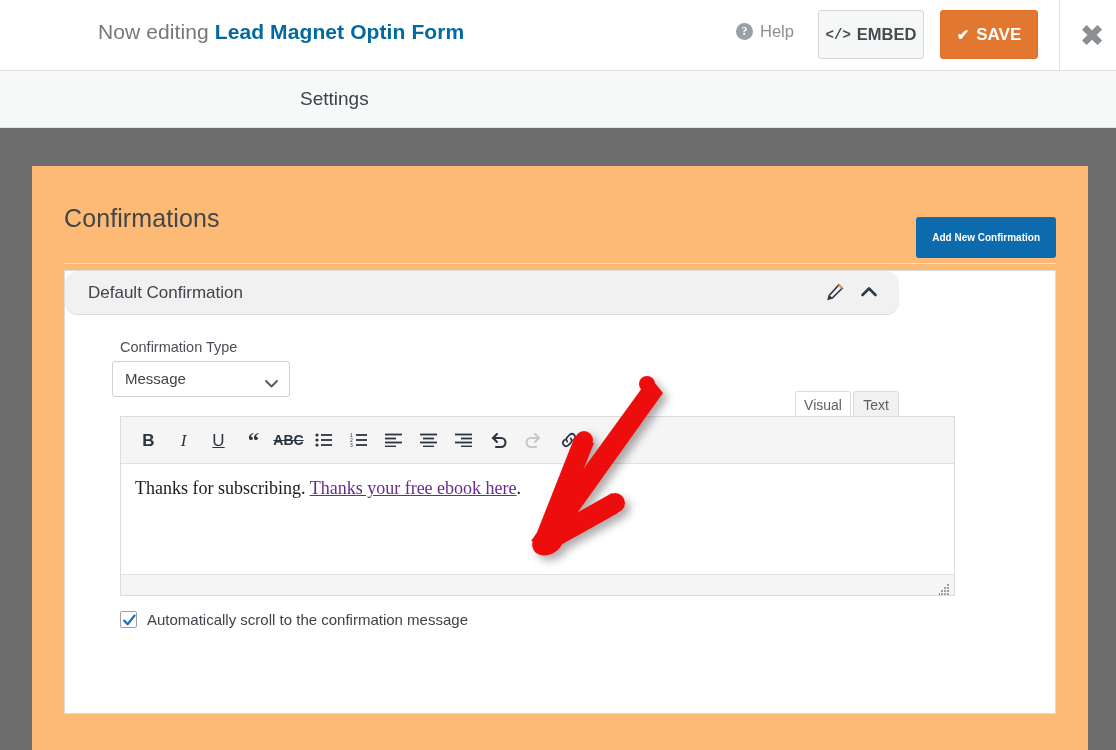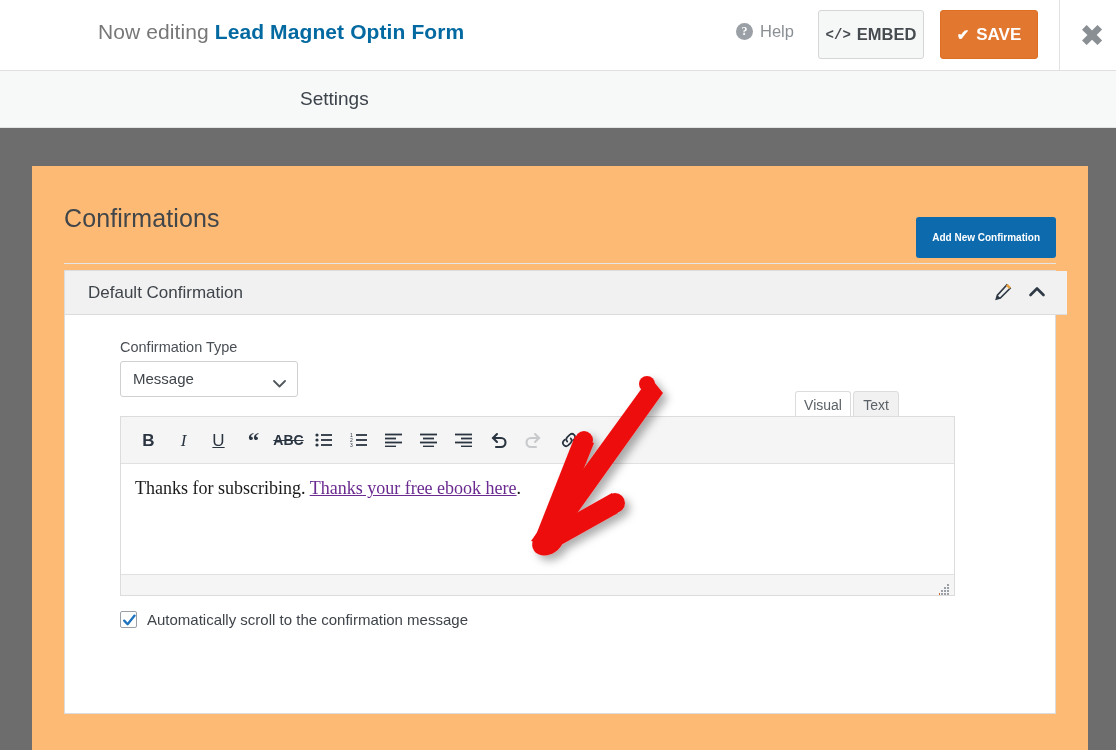--- a/index.html
+++ b/index.html
@@ -106,22 +106,22 @@
     display: flex; align-items: center; cursor: pointer;
     font-family: "Liberation Sans", sans-serif;
   }
 
   
   #conf-panel {
     position: absolute; left: 32px; top: 104px; width: 992px; height: 444px;
     border: 1px solid #dcdcdc; background: #fff;
   }
   #conf-panel-head {
-    position: absolute; left: 0; top: 0; width: 1002px; height: 44px;
-    background: #f1f1f1; border-bottom: 1px solid #dcdcdc;
+    position: absolute; left: 0; top: 0; width: 834px; height: 44px;
+    background: #f1f1f1; border-bottom: 1px solid #dcdcdc; border-radius: 13px;
   }
   #conf-panel-title {
     position: absolute; left: 23px; top: 12px;
     font-size: 17px; color: #3f444a;
   }
   #pencil-icon {
     position: absolute; right: 55px; top: 12px;
     width: 18px; height: 18px; cursor: pointer;
   }
   #collapse-icon {
@@ -129,21 +129,21 @@
     width: 20px; height: 20px; cursor: pointer;
   }
 
   .field-label {
     position: absolute; font-size: 14.5px; color: #4a4f55;
   }
   #label-conf-type { left: 55px; top: 68px; }
   #label-conf-msg  { left: 55px; top: 154px; }
 
   #conf-type-select {
-    position: absolute; left: 55px; top: 90px;
+    position: absolute; left: 47px; top: 90px;
     width: 178px; height: 36px;
     background: #fff; border: 1px solid #d0d0d0; border-radius: 3px;
     font-size: 15px; color: #40454b;
     cursor: pointer;
   }
   #conf-type-value {
     position: absolute; left: 12px; top: 8px;
   }
   #conf-type-chevron {
     position: absolute; right: 11px; top: 12px;

